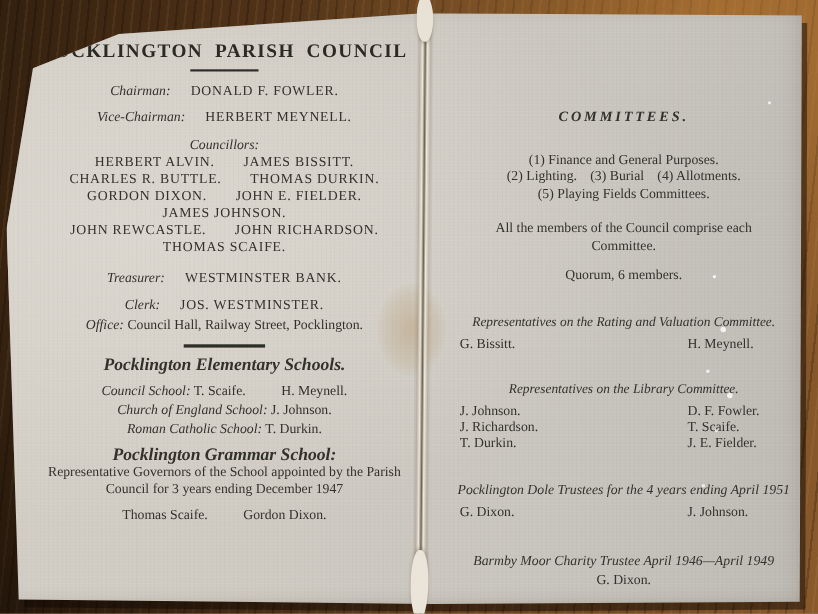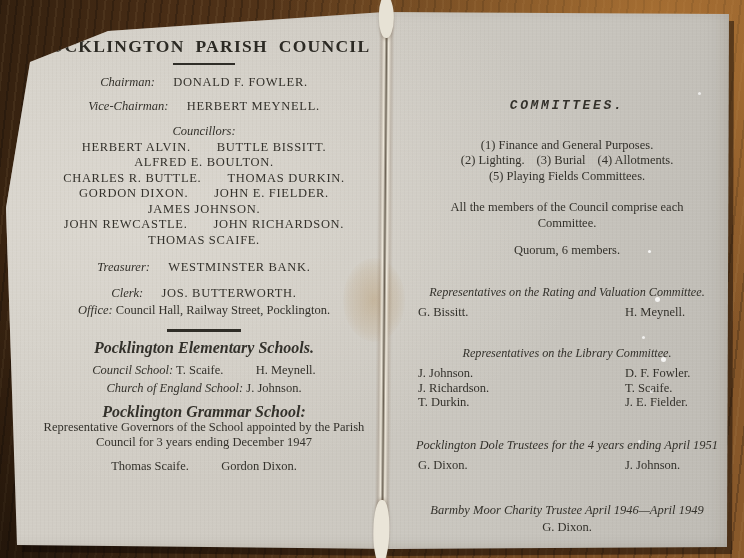--- a/index.html
+++ b/index.html
@@ -69,21 +69,21 @@
   .title-rule{ width:62px; height:2px; background:#2f2d27; margin:7px auto 9px; }
   .divider{ width:74px; height:3px; background:#2f2d27; margin:10px auto 8px; }
 
   .lbl{ font-style:italic; }
   .caps{ letter-spacing:.7px; }
   .mt8{ margin-top:8px; } .mt10{ margin-top:10px; } .mt12{ margin-top:12px; } .mt2{ margin-top:2px; }
   .gap{ display:inline-block; width:26px; }
   .gap-sm{ display:inline-block; width:12px; }
   .ital-head{ font-style:italic; font-weight:bold; font-size:16px; }
 
-  .committees-head{ font-style:italic; font-weight:bold; font-size:13px; letter-spacing:2.6px;font-family:Liberation Mono, monospace; }
+  .committees-head{ font-style:italic; font-weight:bold; font-size:13px; letter-spacing:2.6px; }
   .note-narrow{ max-width:256px; margin:16px auto 0; }
   .dole-head{ font-style:italic; max-width:310px; margin:28px auto 0; }
   .nowrap{ white-space:nowrap; }
   .cmte-head{ font-style:italic; font-size:12.2px; margin-top:26px; }
   .cols{ display:flex; text-align:left; margin-top:5px; }
   .col-l{ margin-left:16px; flex:0 0 207px; }
   .col-r{ flex:1; }
   .cols div{ line-height:14.5px; }
 </style>
 </head>
@@ -105,24 +105,21 @@
         <span class="caps">DONALD F. FOWLER.</span>
       </div>
       <div class="mt8">
         <span class="lbl">Vice-Chairman:</span>
         <span class="gap-sm"></span>
         <span class="caps">HERBERT MEYNELL.</span>
       </div>
 
       <div class="lbl mt10">Councillors:</div>
       <div>
-        <span class="caps">HERBERT ALVIN.</span><span class="gap"></span><span class="caps">BUTTLE BISSITT.</span>
-      </div>
-      <div>
-        <span class="caps">ALFRED E. BOULTON.</span>
+        <span class="caps">HERBERT ALVIN.</span><span class="gap"></span><span class="caps">JAMES BISSITT.</span>
       </div>
       <div>
         <span class="caps">CHARLES R. BUTTLE.</span><span class="gap"></span><span class="caps">THOMAS DURKIN.</span>
       </div>
       <div>
         <span class="caps">GORDON DIXON.</span><span class="gap"></span><span class="caps">JOHN E. FIELDER.</span>
       </div>
       <div>
         <span class="caps">JAMES JOHNSON.</span>
       </div>
@@ -134,40 +131,44 @@
       </div>
 
       <div class="mt12">
         <span class="lbl">Treasurer:</span>
         <span class="gap-sm"></span>
         <span class="caps">WESTMINSTER BANK.</span>
       </div>
       <div class="mt10">
         <span class="lbl">Clerk:</span>
         <span class="gap-sm"></span>
-        <span class="caps">JOS. BUTTERWORTH.</span>
+        <span class="caps">JOS. WESTMINSTER.</span>
       </div>
       <div class="mt2">
         <span class="lbl">Office:</span>
         <span>Council Hall, Railway Street, Pocklington.</span>
       </div>
 
       <div class="divider"></div>
 
       <div class="ital-head">Pocklington Elementary Schools.</div>
 
       <div class="mt8">
         <span class="lbl">Council School:</span>
         <span>T. Scaife.</span>
         <span class="gap"></span>
         <span>H. Meynell.</span>
       </div>
       <div class="mt2">
         <span class="lbl">Church of England School:</span>
         <span>J. Johnson.</span>
+      </div>
+      <div class="mt2">
+        <span class="lbl">Roman Catholic School:</span>
+        <span>T. Durkin.</span>
       </div>
 
       <div class="ital-head mt8">Pocklington Grammar School:</div>
       <div>Representative Governors of the School appointed by the Parish Council for 3 years ending December 1947</div>
       <div class="mt8">
         <span>Thomas Scaife.</span>
         <span class="gap"></span>
         <span>Gordon Dixon.</span>
       </div>
     </div>

